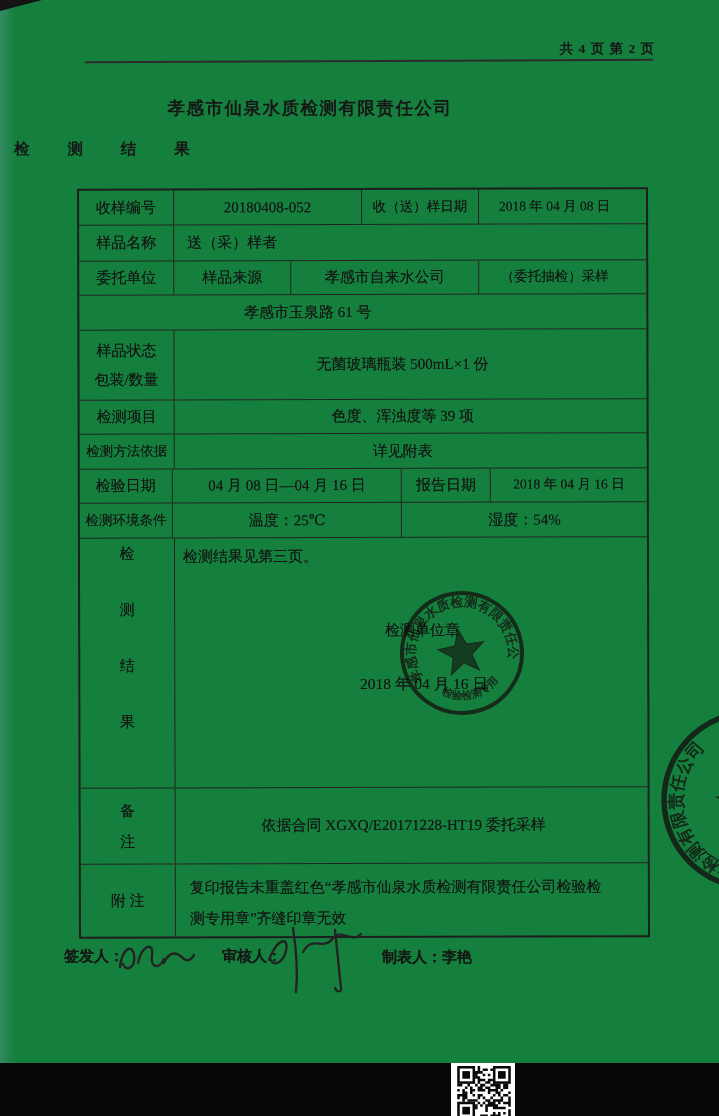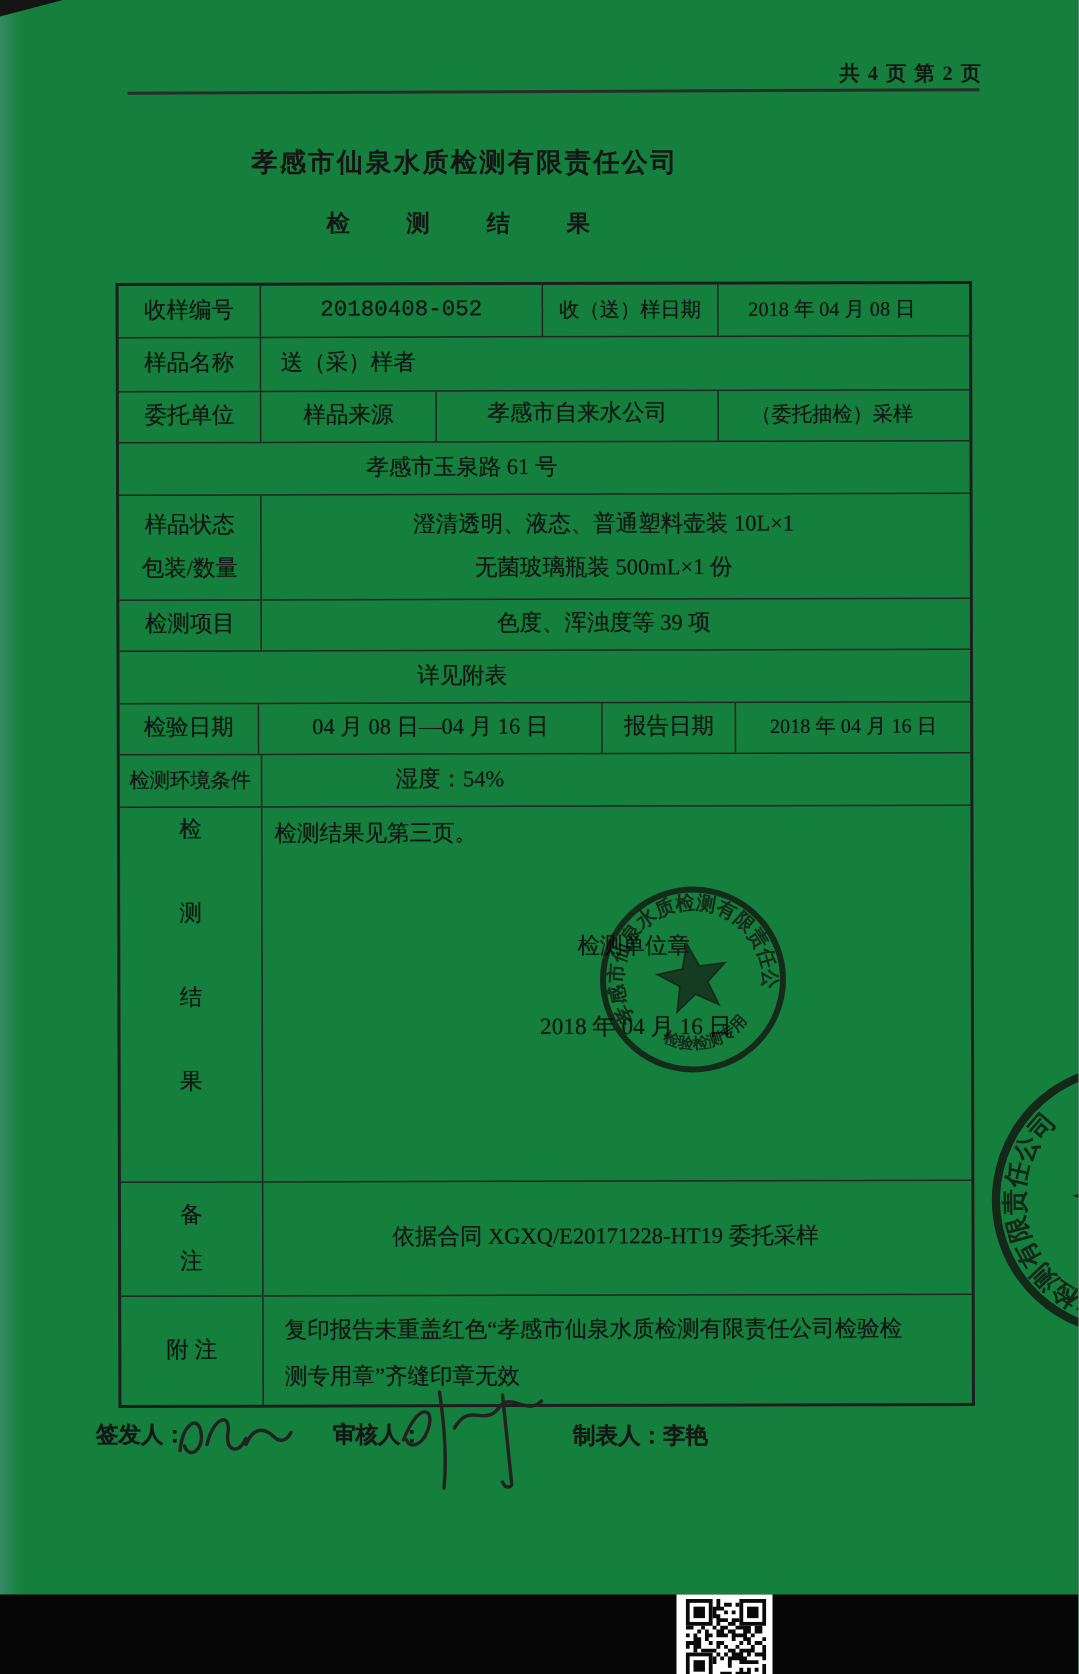--- a/index.html
+++ b/index.html
@@ -10,32 +10,32 @@
     color:#161616;
   }
   .edge-tint{position:absolute;left:0;top:0;width:16px;height:1063px;
     background:linear-gradient(90deg,rgba(140,165,205,.28),rgba(140,165,205,.05) 70%,rgba(140,165,205,0));}
   .corner-fold{position:absolute;left:0;top:0;width:0;height:0;
     border-top:11px solid #141414;border-right:42px solid transparent;}
   .page-info{position:absolute;top:40px;right:64px;font-size:13.5px;font-weight:700;letter-spacing:1px;}
   .head-rule{position:absolute;left:85px;top:60px;width:568px;height:2px;background:#2b2b2b;transform:rotate(-.25deg);}
   .title{position:absolute;top:96px;left:0;width:620px;text-align:center;
     font-size:17.5px;font-weight:700;letter-spacing:1.5px;}
-  .subtitle{position:absolute;top:139px;left:14px;width:600px;text-align:center;
+  .subtitle{position:absolute;top:139px;left:14px;width:600px;text-align:left;
     font-size:15.5px;font-weight:700;letter-spacing:17px;}
 
   .tbl{position:absolute;left:78px;top:188px;width:567px;border:2px solid #1e1e1e;
     transform:rotate(-.15deg);background:transparent;}
   .tr{display:flex;box-sizing:border-box;}
   .tr + .tr{border-top:1.5px solid #242424;}
   .c{box-sizing:border-box;display:flex;align-items:center;justify-content:center;
      font-size:15px;line-height:1.25;text-align:center;
      text-shadow:0 0 .5px rgba(0,0,0,.55);}
   .c + .c{border-left:1.5px solid #242424;}
-  .wL{width:94px;}.w188{width:188px;font-family:Liberation Mono, monospace;}.w117{width:117px;}.w152{width:152px;}
+  .wL{width:94px;}.w188{width:188px;}.w117{width:117px;}.w152{width:152px;}
   .w457{width:457px;}.w206{width:234px;}.w91{width:91px;}.w160{width:160px;}.w251{width:251px;}
   .h34{height:34px;}.h36{height:36px;}.h35{height:35px;}.h70{height:70px;}
   .h250{height:250px;}.h76{height:76px;}.h73{height:73px;}
   .small{font-size:13.5px;}
   .col2{flex-direction:column;justify-content:space-evenly;}
   .vert{flex-direction:column;justify-content:space-between;padding:6px 0 56px 0;}
   .vert span{display:block;}
   .topleft{align-items:flex-start;justify-content:flex-start;padding:9px 0 0 8px;text-align:left;}
   .note-cell{position:relative;}
   .remark2{flex-direction:column;align-items:flex-start;justify-content:flex-start;
@@ -88,39 +88,40 @@
     </div>
     <div class="tr h35">
       <div class="c w457">孝感市玉泉路 61 号</div>
     </div>
     <div class="tr h70">
       <div class="c wL col2">
         <span>样品状态</span>
         <span>包装/数量</span>
       </div>
       <div class="c w457 col2">
-        <span>澄清透明、液态、普通塑料壶装 10L×1</span>
         <span>无菌玻璃瓶装 500mL×1 份</span>
       </div>
     </div>
     <div class="tr h34">
       <div class="c wL">检测项目</div>
       <div class="c w457">色度、浑浊度等 39 项</div>
     </div>
     <div class="tr h35">
+      <div class="c wL small">检测方法依据</div>
       <div class="c w457">详见附表</div>
     </div>
     <div class="tr h34">
       <div class="c wL">检验日期</div>
       <div class="c w206">04 月 08 日—04 月 16 日</div>
       <div class="c w91">报告日期</div>
       <div class="c w160 small">2018 年 04 月 16 日</div>
     </div>
     <div class="tr h35">
       <div class="c wL small">检测环境条件</div>
+      <div class="c w206">温度：25℃</div>
       <div class="c w251">湿度：54%</div>
     </div>
     <div class="tr h250">
       <div class="c wL vert">
         <span>检</span>
         <span>测</span>
         <span>结</span>
         <span>果</span>
       </div>
       <div class="c w457 topleft note-cell">

